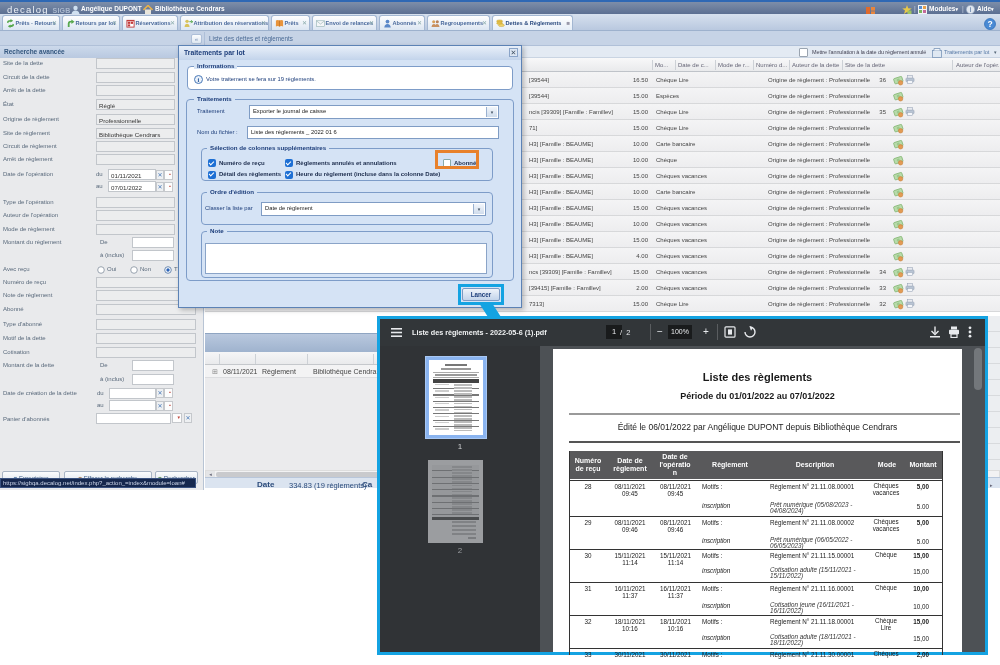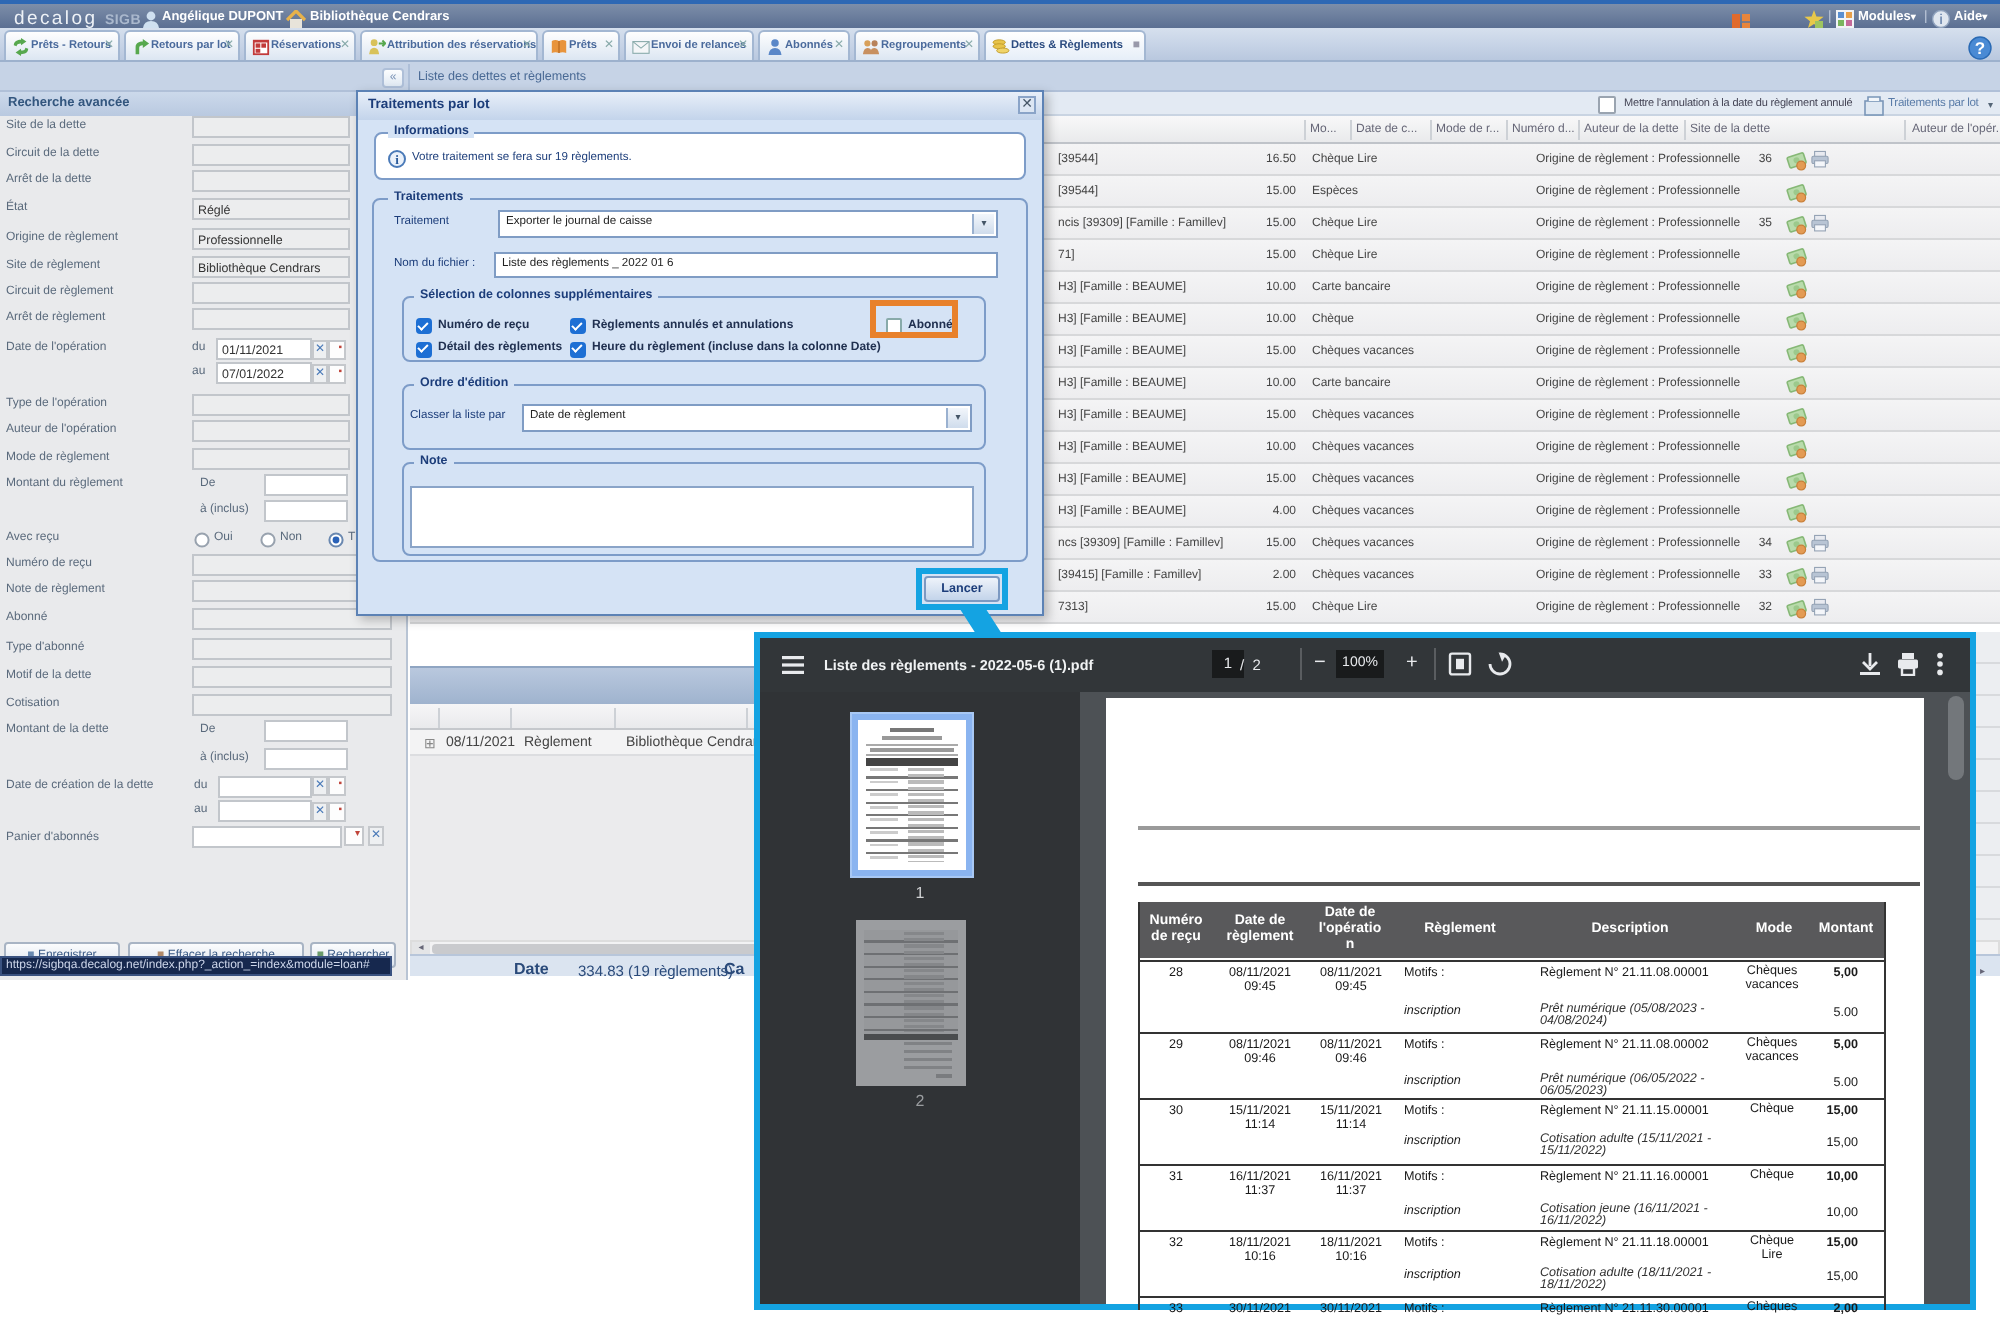--- a/index.html
+++ b/index.html
@@ -635,21 +635,24 @@
           <div class="abs" style="left:4px;top:5px;width:47px;height:52px;background:repeating-linear-gradient(180deg,#96989b 0px,#96989b 5.2px,#6e7073 5.2px,#6e7073 6.3px);"></div>
           <div class="abs" style="left:24px;top:6px;width:20px;height:50px;background:repeating-linear-gradient(180deg,#85878a 0px,#85878a 1.6px,transparent 1.6px,transparent 3.1px);"></div>
           <div class="abs" style="left:4px;top:57px;width:47px;height:2.5px;background:#4a4c4e;"></div>
           <div class="abs" style="left:24px;top:61px;width:24px;height:14px;background:repeating-linear-gradient(180deg,#808285 0px,#808285 1.6px,transparent 1.6px,transparent 4px);"></div>
           <div class="abs" style="left:40px;top:77px;width:8px;height:1.5px;background:#7a7c7f;"></div>
         </div>
       <div class="abs" style="left:0;top:200px;width:160px;text-align:center;font-size:8px;color:#9a9da0;">2</div>
     </div>
     <div id="vcontent">
       <div id="vpage">
+        <div class="abs" style="left:0;top:22px;width:409px;text-align:center;font-size:11px;font-weight:bold;">Liste des règlements</div>
+        <div class="abs" style="left:0;top:42px;width:409px;text-align:center;font-size:9px;font-weight:bold;">Période du 01/01/2022 au 07/01/2022</div>
         <div class="abs" style="left:16px;top:64px;width:391px;height:2px;background:#9a9a9a;"></div>
+        <div class="abs" style="left:0;top:73px;width:409px;text-align:center;font-size:8.5px;">Édité le 06/01/2022 par Angélique DUPONT depuis Bibliothèque Cendrars</div>
         <div class="abs" style="left:16px;top:92px;width:391px;height:1.5px;background:#555;"></div>
         <div id="pdftable">
         <div class="abs" style="left:16px;top:102px;width:374px;height:28px;background:#59595b;"></div>
         <div class="abs" style="left:-10px;top:108px;width:90px;text-align:center;font-size:7px;font-weight:bold;color:#fff;line-height:8px;">Numéro<br>de reçu</div>
         <div class="abs" style="left:32px;top:108px;width:90px;text-align:center;font-size:7px;font-weight:bold;color:#fff;line-height:8px;">Date de<br>règlement</div>
         <div class="abs" style="left:77px;top:104px;width:90px;text-align:center;font-size:7px;font-weight:bold;color:#fff;line-height:8px;">Date de<br>l'opératio<br>n</div>
         <div class="abs" style="left:132px;top:112px;width:90px;text-align:center;font-size:7px;font-weight:bold;color:#fff;line-height:8px;">Règlement</div>
         <div class="abs" style="left:217px;top:112px;width:90px;text-align:center;font-size:7px;font-weight:bold;color:#fff;line-height:8px;">Description</div>
         <div class="abs" style="left:289px;top:112px;width:90px;text-align:center;font-size:7px;font-weight:bold;color:#fff;line-height:8px;">Mode</div>
         <div class="abs" style="left:325px;top:112px;width:90px;text-align:center;font-size:7px;font-weight:bold;color:#fff;line-height:8px;">Montant</div>

